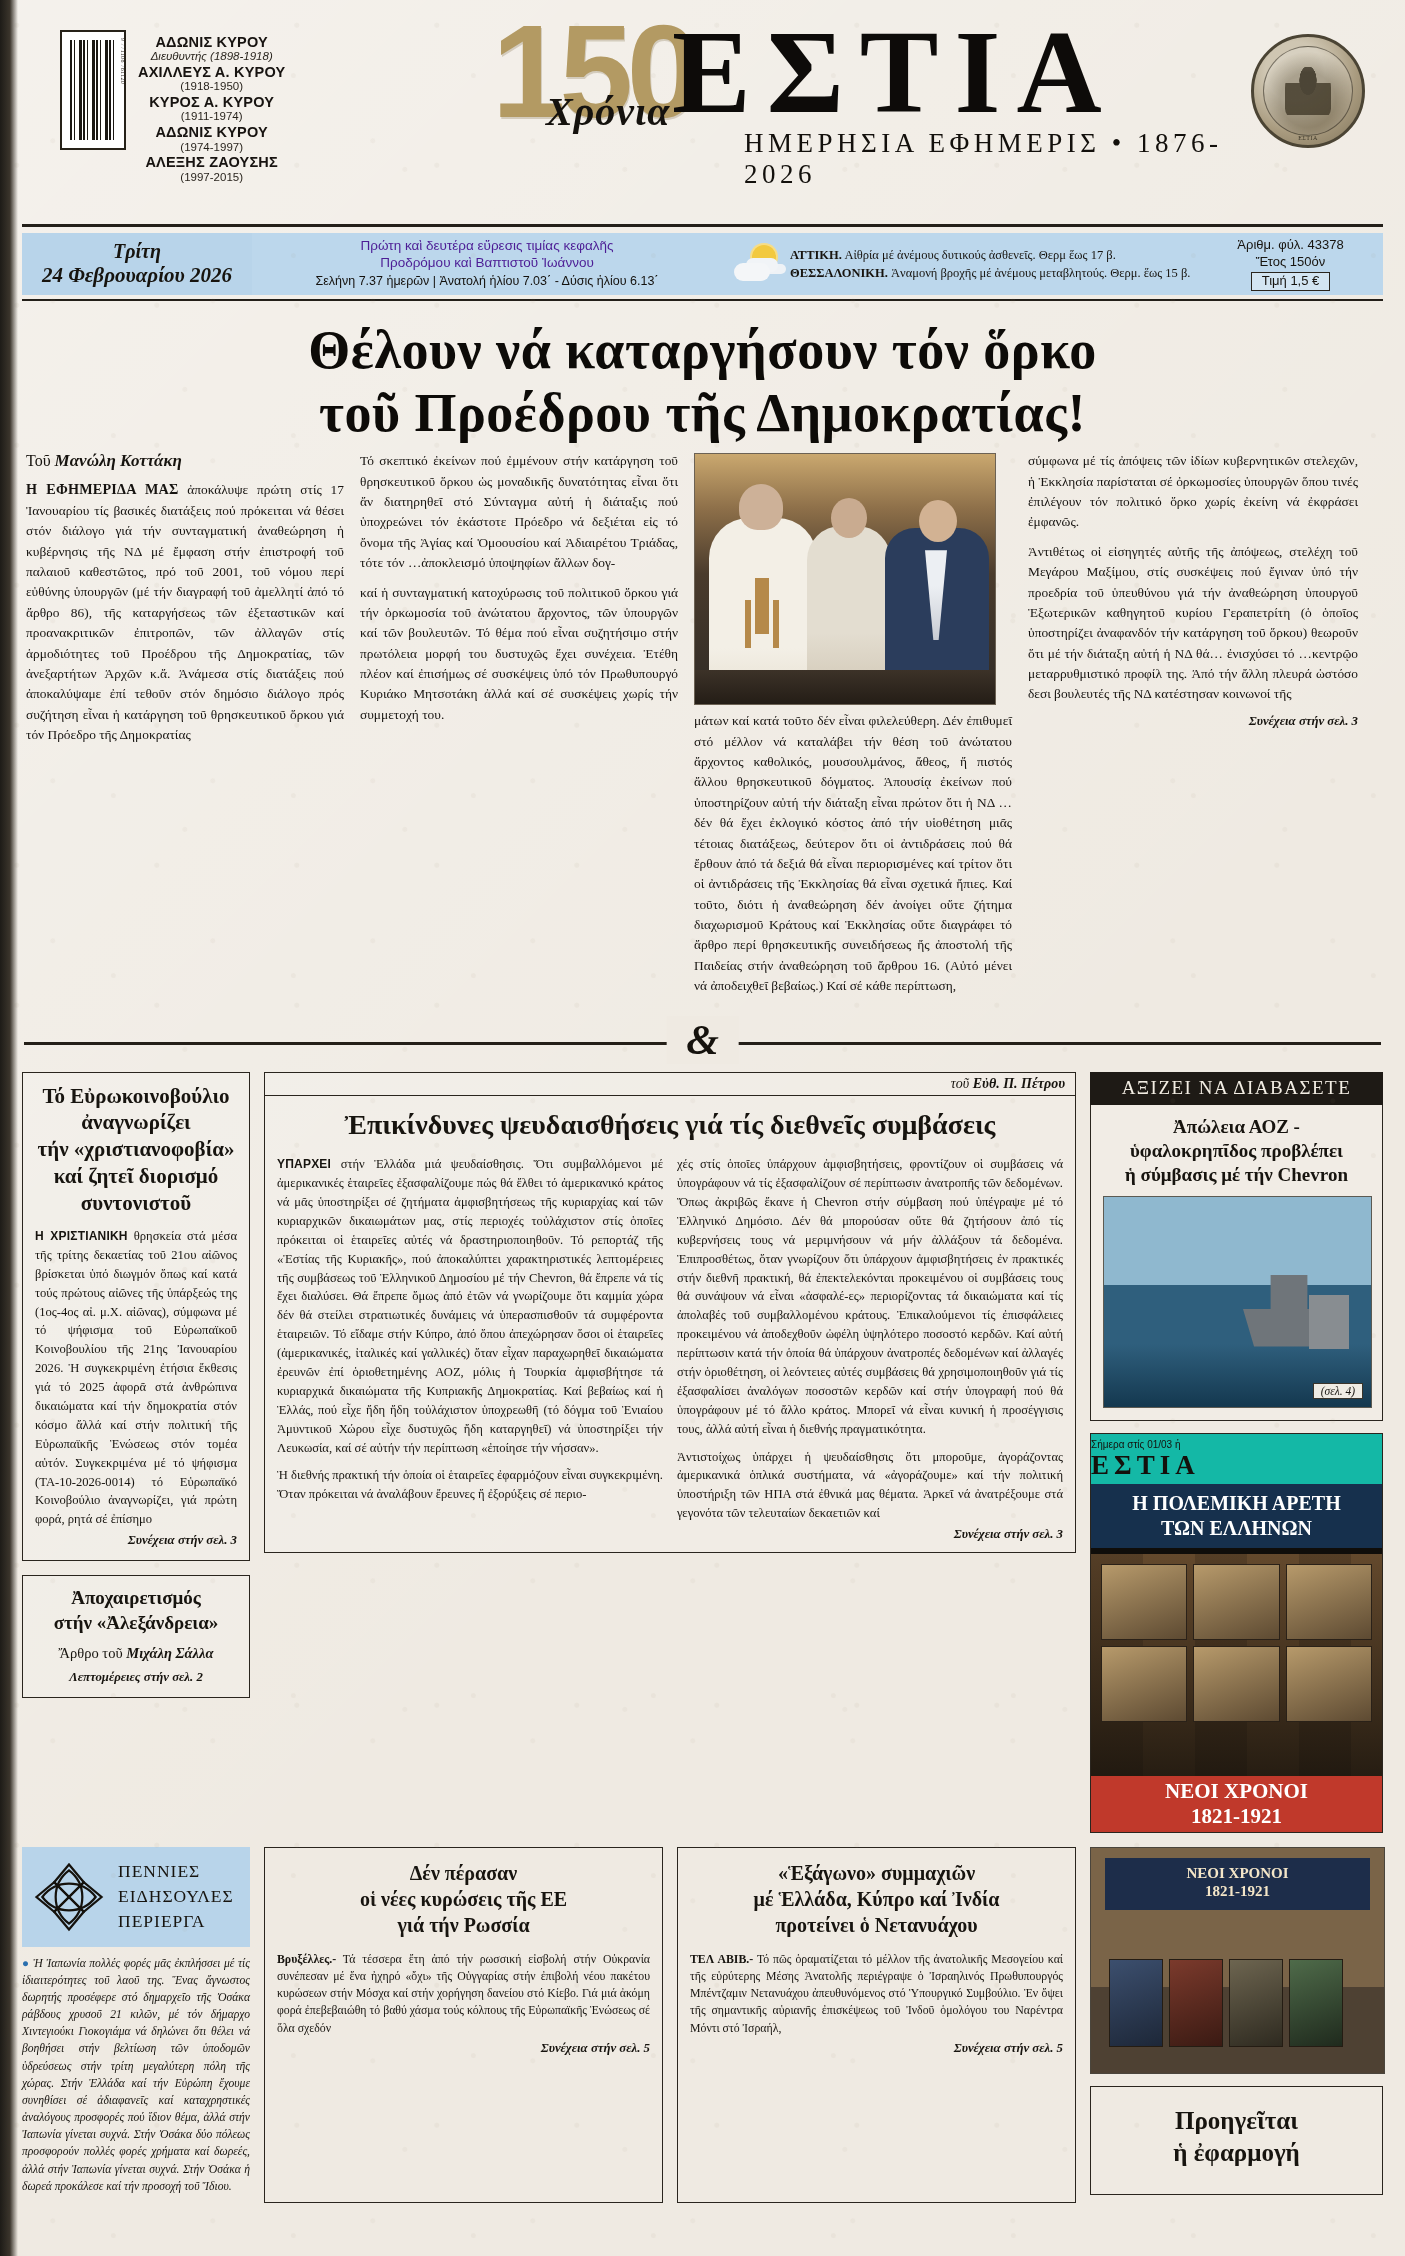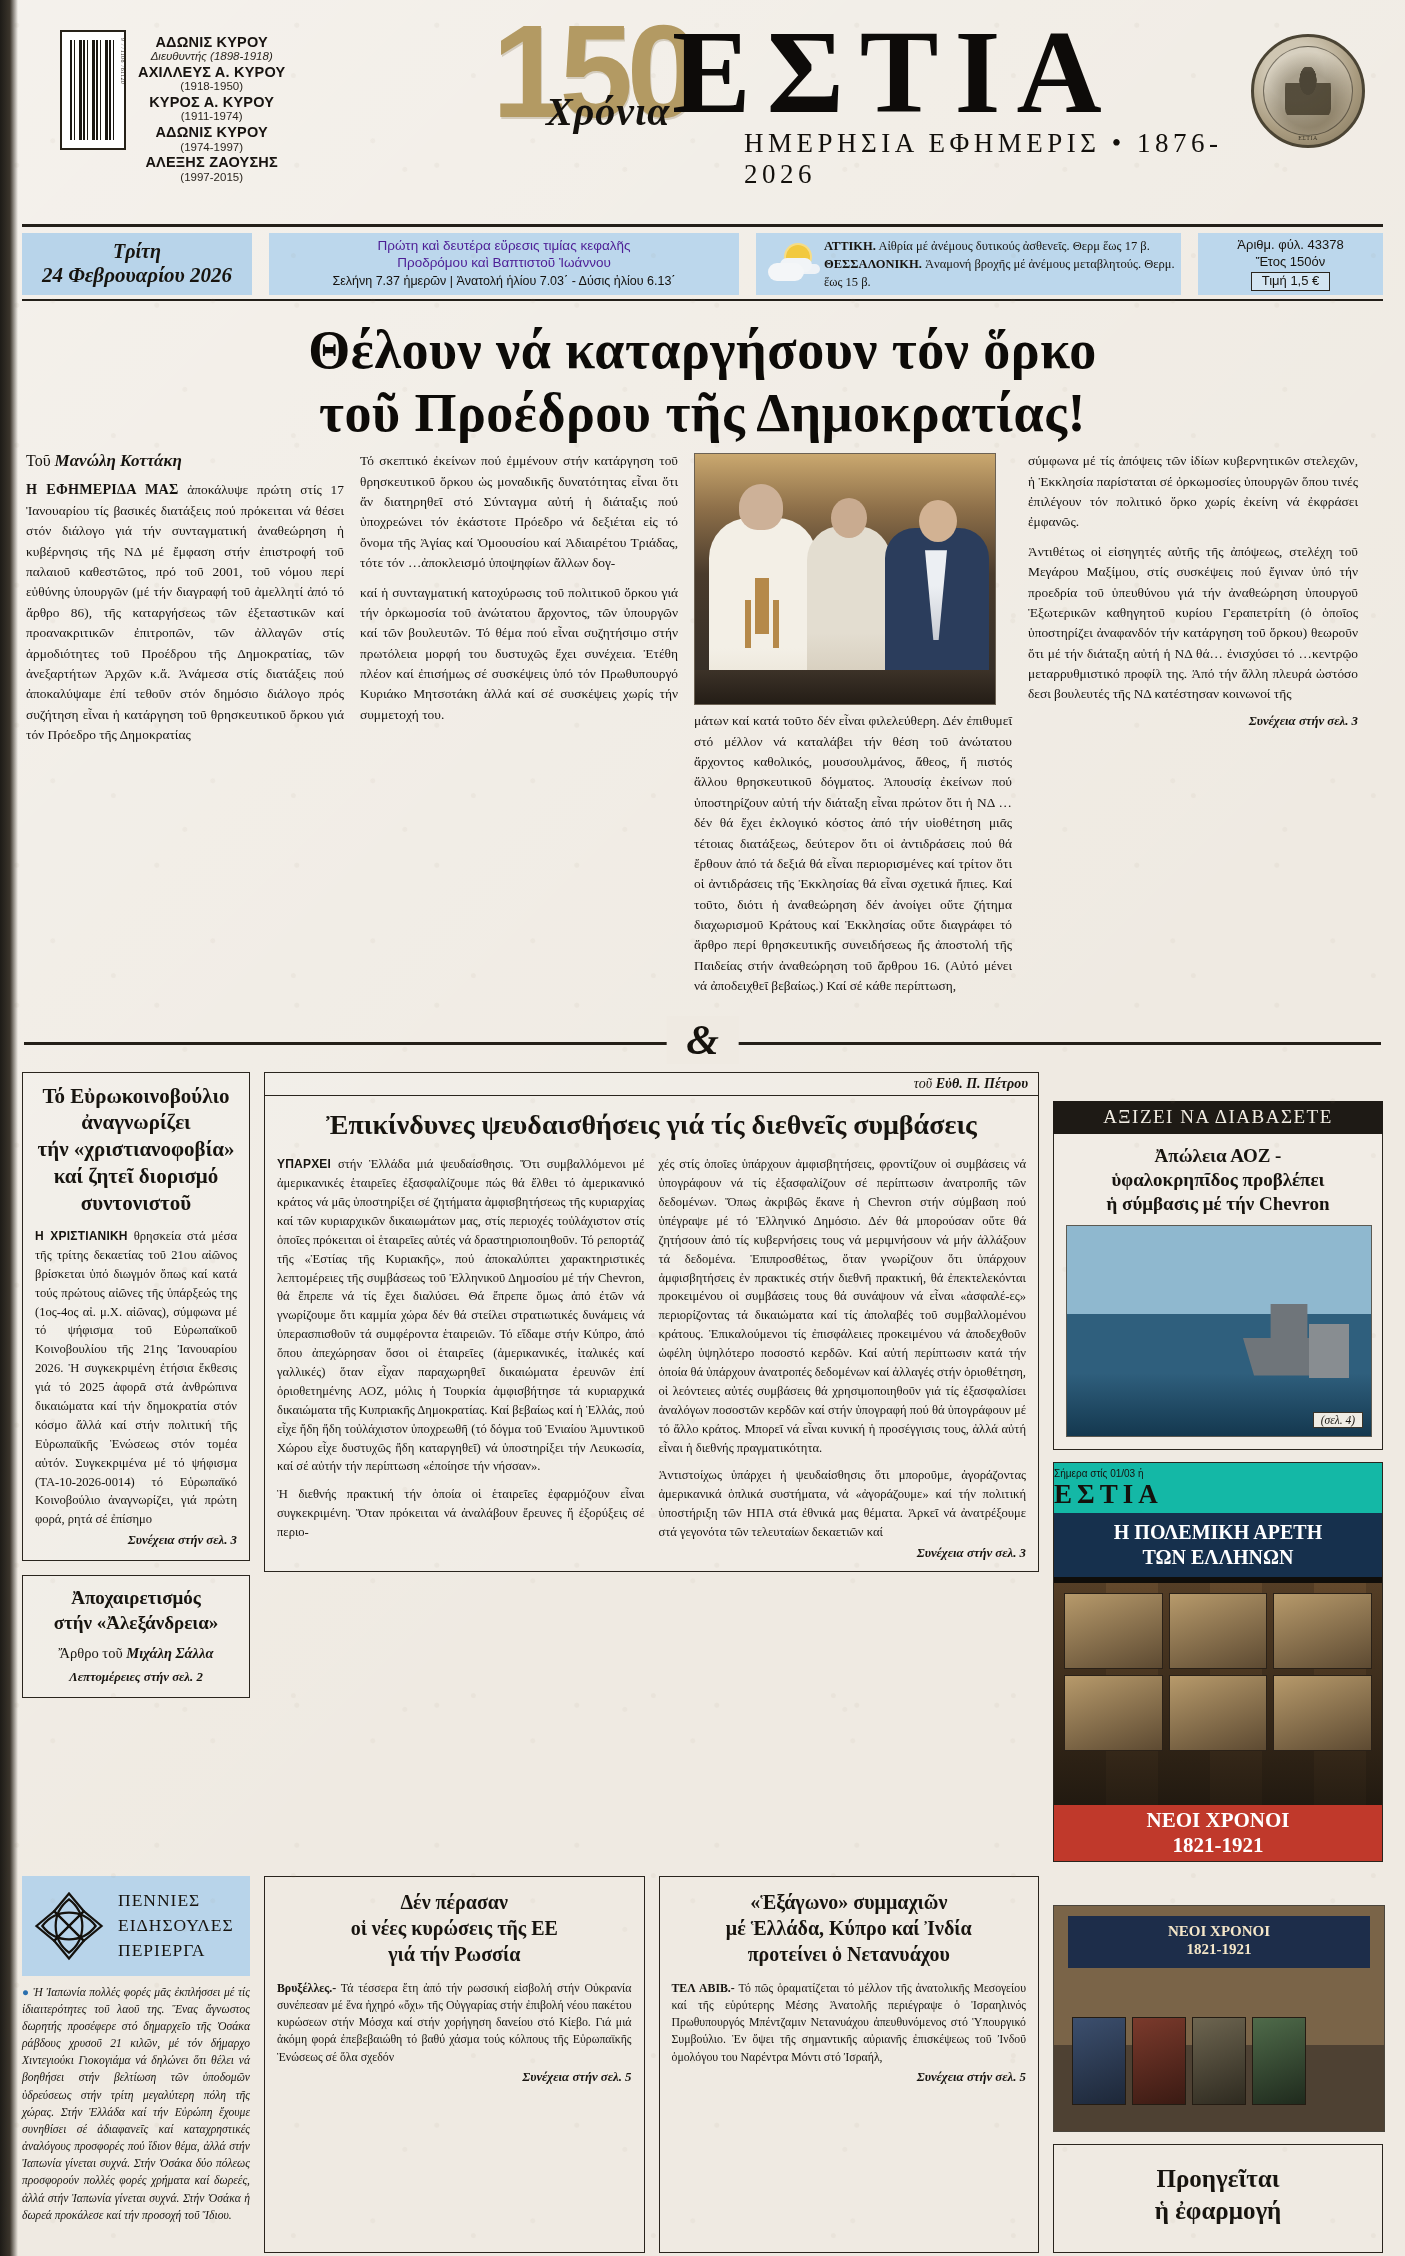--- a/index.html
+++ b/index.html
@@ -109,21 +109,21 @@
       linear-gradient(180deg, transparent 0 30%, #4a4231 30% 92%, transparent 92%);
     border-radius:40% 40% 20% 20%;
     opacity:.85;
   }
   .seal .txt{ position:absolute; bottom:4px; left:0; right:0; text-align:center; font-size:6px; color:#3a3426; letter-spacing:.5px;}
 
   .rule-top{ height:3px; background:#231f19; margin:2px 0 0 0;}
 
   
   .infobar{
-    display:flex; align-items:stretch; height:62px; margin-top:6px; gap:17px;
+    display:flex; align-items:stretch; height:62px; margin-top:6px; gap:0;
     font-family:"Liberation Sans",sans-serif;
   }
   .ib-date{
     width:230px; background:#b8d4ea; display:flex;flex-direction:column;
     align-items:center;justify-content:center; line-height:1.2;
   }
   .ib-date .d1{ font-family:"Liberation Serif",serif; font-style:italic; font-weight:700; font-size:20px;}
   .ib-date .d2{ font-family:"Liberation Serif",serif; font-style:italic; font-weight:700; font-size:21px;}
   .ib-saint{
     width:470px; background:#bcd7ec; display:flex;flex-direction:column;
@@ -245,21 +245,21 @@
     position:absolute; left:50%; top:0; transform:translateX(-50%);
     background:#efeae2; padding:0 20px;
     font-family:"Liberation Serif",serif; font-style:italic; font-weight:700; font-size:42px;
     color:#15120d;
   }
 
   
   .mid{ display:flex; gap:14px; margin-top:4px;}
   .col-a{ width:228px;}
   .col-b{ flex:1;}
-  .col-c{ width:330px;margin-top:29px;}
+  .col-c{ width:293px;}
 
   .boxed{ border:1px solid #2a251e; padding:10px 12px 12px 12px; background:rgba(255,255,255,.12);}
   .boxhead{
     font-family:"Liberation Serif",serif; font-weight:700; text-align:center;
     font-size:21px; line-height:1.28; margin:0 0 10px 0;
   }
   .boxhead.sm{ font-size:19px;}
   .kicker-dark{
     background:#1e1a15; color:#f2ede3; text-align:center;
     font-family:"Liberation Serif",serif; font-size:19px; letter-spacing:1.5px;

